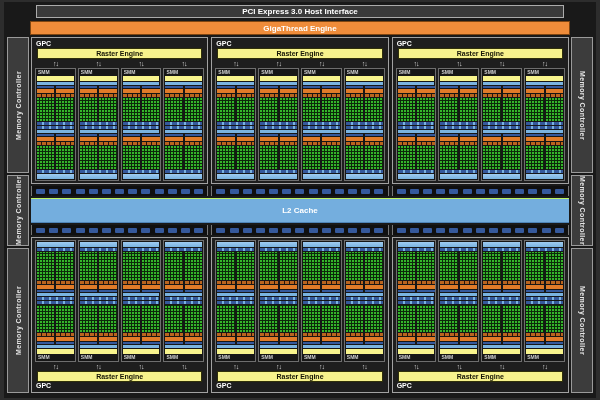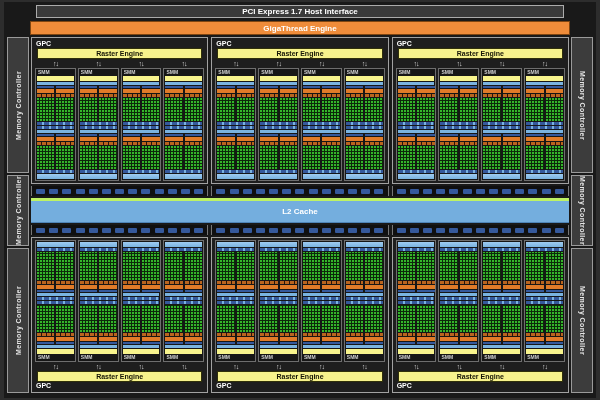--- a/index.html
+++ b/index.html
@@ -56,29 +56,29 @@
     background-image:
       repeating-linear-gradient(0deg, transparent 0 2px, #0c280a 2px 3px),
       repeating-linear-gradient(90deg, var(--green,#34b42a) 0 2px, #0c280a 2px 3px); }
 
   .rop-row { height:10px; display:flex; gap:3px; }
   .rop-group { flex:1; background:#101010; border-left:1px solid #777; border-right:1px solid #777;
     display:flex; align-items:center; justify-content:space-evenly; }
   .rop-dash { width:9px; height:5px; background:var(--dblue,#3a62a8); border-radius:1px; }
 
   .l2 { height:25px; background:var(--l2,#74aede); color:#fff; font-size:8px; font-weight:bold;
-    display:flex; align-items:center; justify-content:center; border-top:3px solid #bef264; border-bottom:1px solid #4f85b8; }
+    display:flex; align-items:center; justify-content:center; border-top:1px solid #bef264; border-bottom:1px solid #4f85b8; }
 </style>
 </head>
 <body>
 
 <div class="die">
 
   <div class="pcie-bar">
-    <span>PCI Express 1.7 Host Interface</span>
+    <span>PCI Express 3.0 Host Interface</span>
   </div>
 
   <div class="giga-bar">
     <span>GigaThread Engine</span>
   </div>
 
   <div class="mid">
     <div class="mc-col left" id="mc-left">
         <div class="mc-block mc-b1">
           <span>Memory Controller</span>

